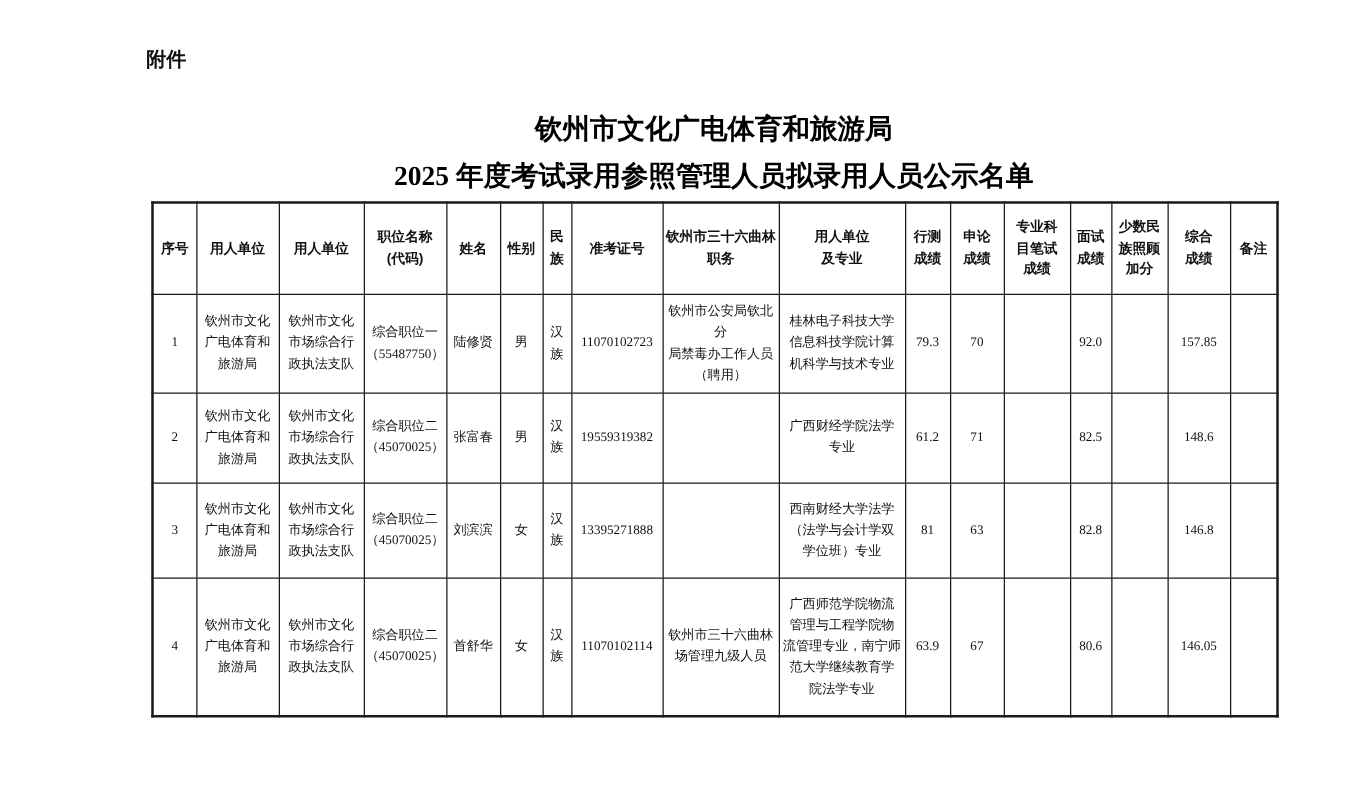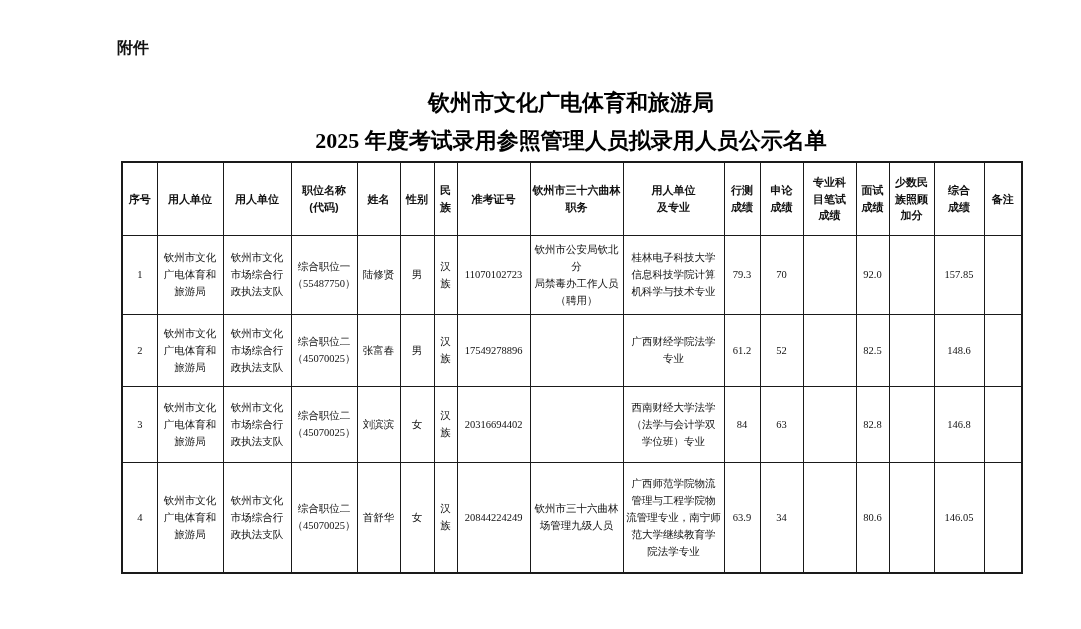--- a/index.html
+++ b/index.html
@@ -171,81 +171,81 @@
 广电体育和
 旅游局</td>
           <td>钦州市文化
 市场综合行
 政执法支队</td>
           <td>综合职位二
 （45070025）</td>
           <td>张富春</td>
           <td>男</td>
           <td>汉族</td>
-          <td>17549278896</td>
+          <td>19559319382</td>
           <td></td>
           <td>广西财经学院法学
 专业</td>
           <td>61.2</td>
-          <td>52</td>
+          <td>71</td>
           <td></td>
           <td>82.5</td>
           <td></td>
           <td>148.6</td>
           <td></td>
         </tr>
         <tr>
           <td>3</td>
           <td>钦州市文化
 广电体育和
 旅游局</td>
           <td>钦州市文化
 市场综合行
 政执法支队</td>
           <td>综合职位二
 （45070025）</td>
           <td>刘滨滨</td>
           <td>女</td>
           <td>汉族</td>
-          <td>20316694402</td>
+          <td>13395271888</td>
           <td></td>
           <td>西南财经大学法学
 （法学与会计学双
 学位班）专业</td>
-          <td>84</td>
+          <td>81</td>
           <td>63</td>
           <td></td>
           <td>82.8</td>
           <td></td>
           <td>146.8</td>
           <td></td>
         </tr>
         <tr>
           <td>4</td>
           <td>钦州市文化
 广电体育和
 旅游局</td>
           <td>钦州市文化
 市场综合行
 政执法支队</td>
           <td>综合职位二
 （45070025）</td>
           <td>首舒华</td>
           <td>女</td>
           <td>汉族</td>
-          <td>20844224249</td>
+          <td>11070102114</td>
           <td>钦州市三十六曲林
 场管理九级人员</td>
           <td>广西师范学院物流
 管理与工程学院物
 流管理专业，南宁师
 范大学继续教育学
 院法学专业</td>
           <td>63.9</td>
-          <td>34</td>
+          <td>67</td>
           <td></td>
           <td>80.6</td>
           <td></td>
           <td>146.05</td>
           <td></td>
         </tr>
       </tbody>
   </table>
 
 </div>

